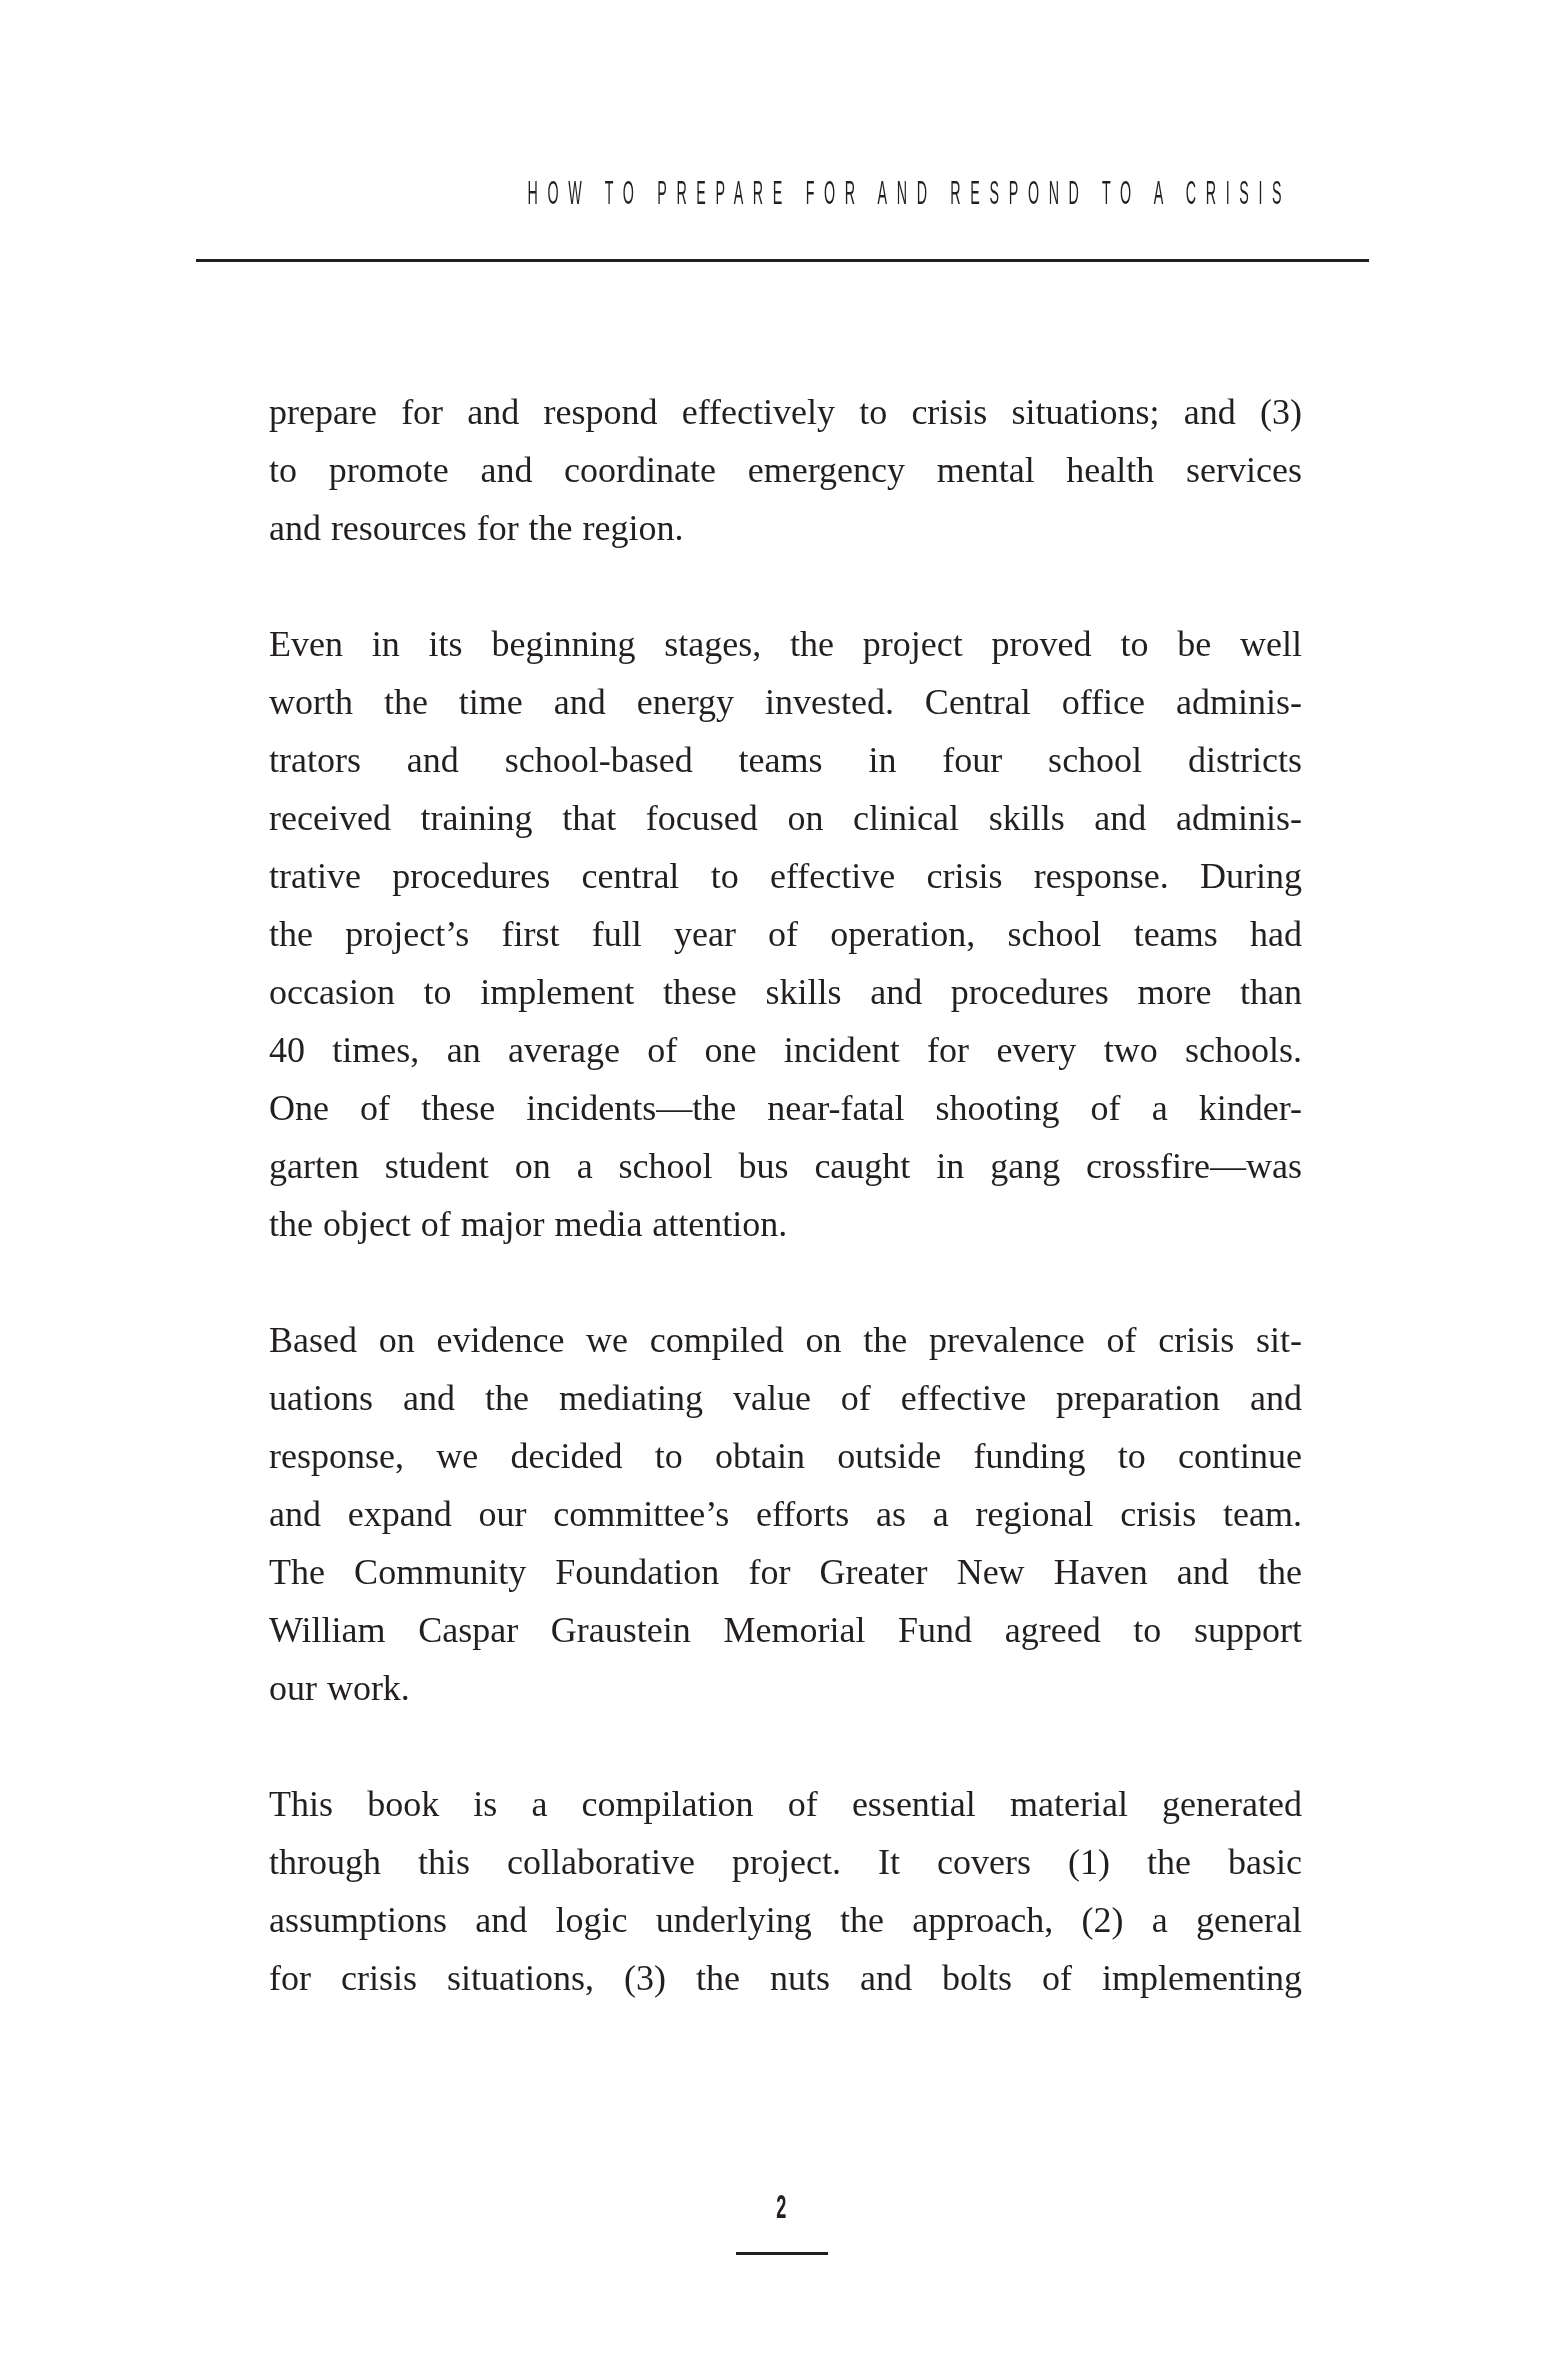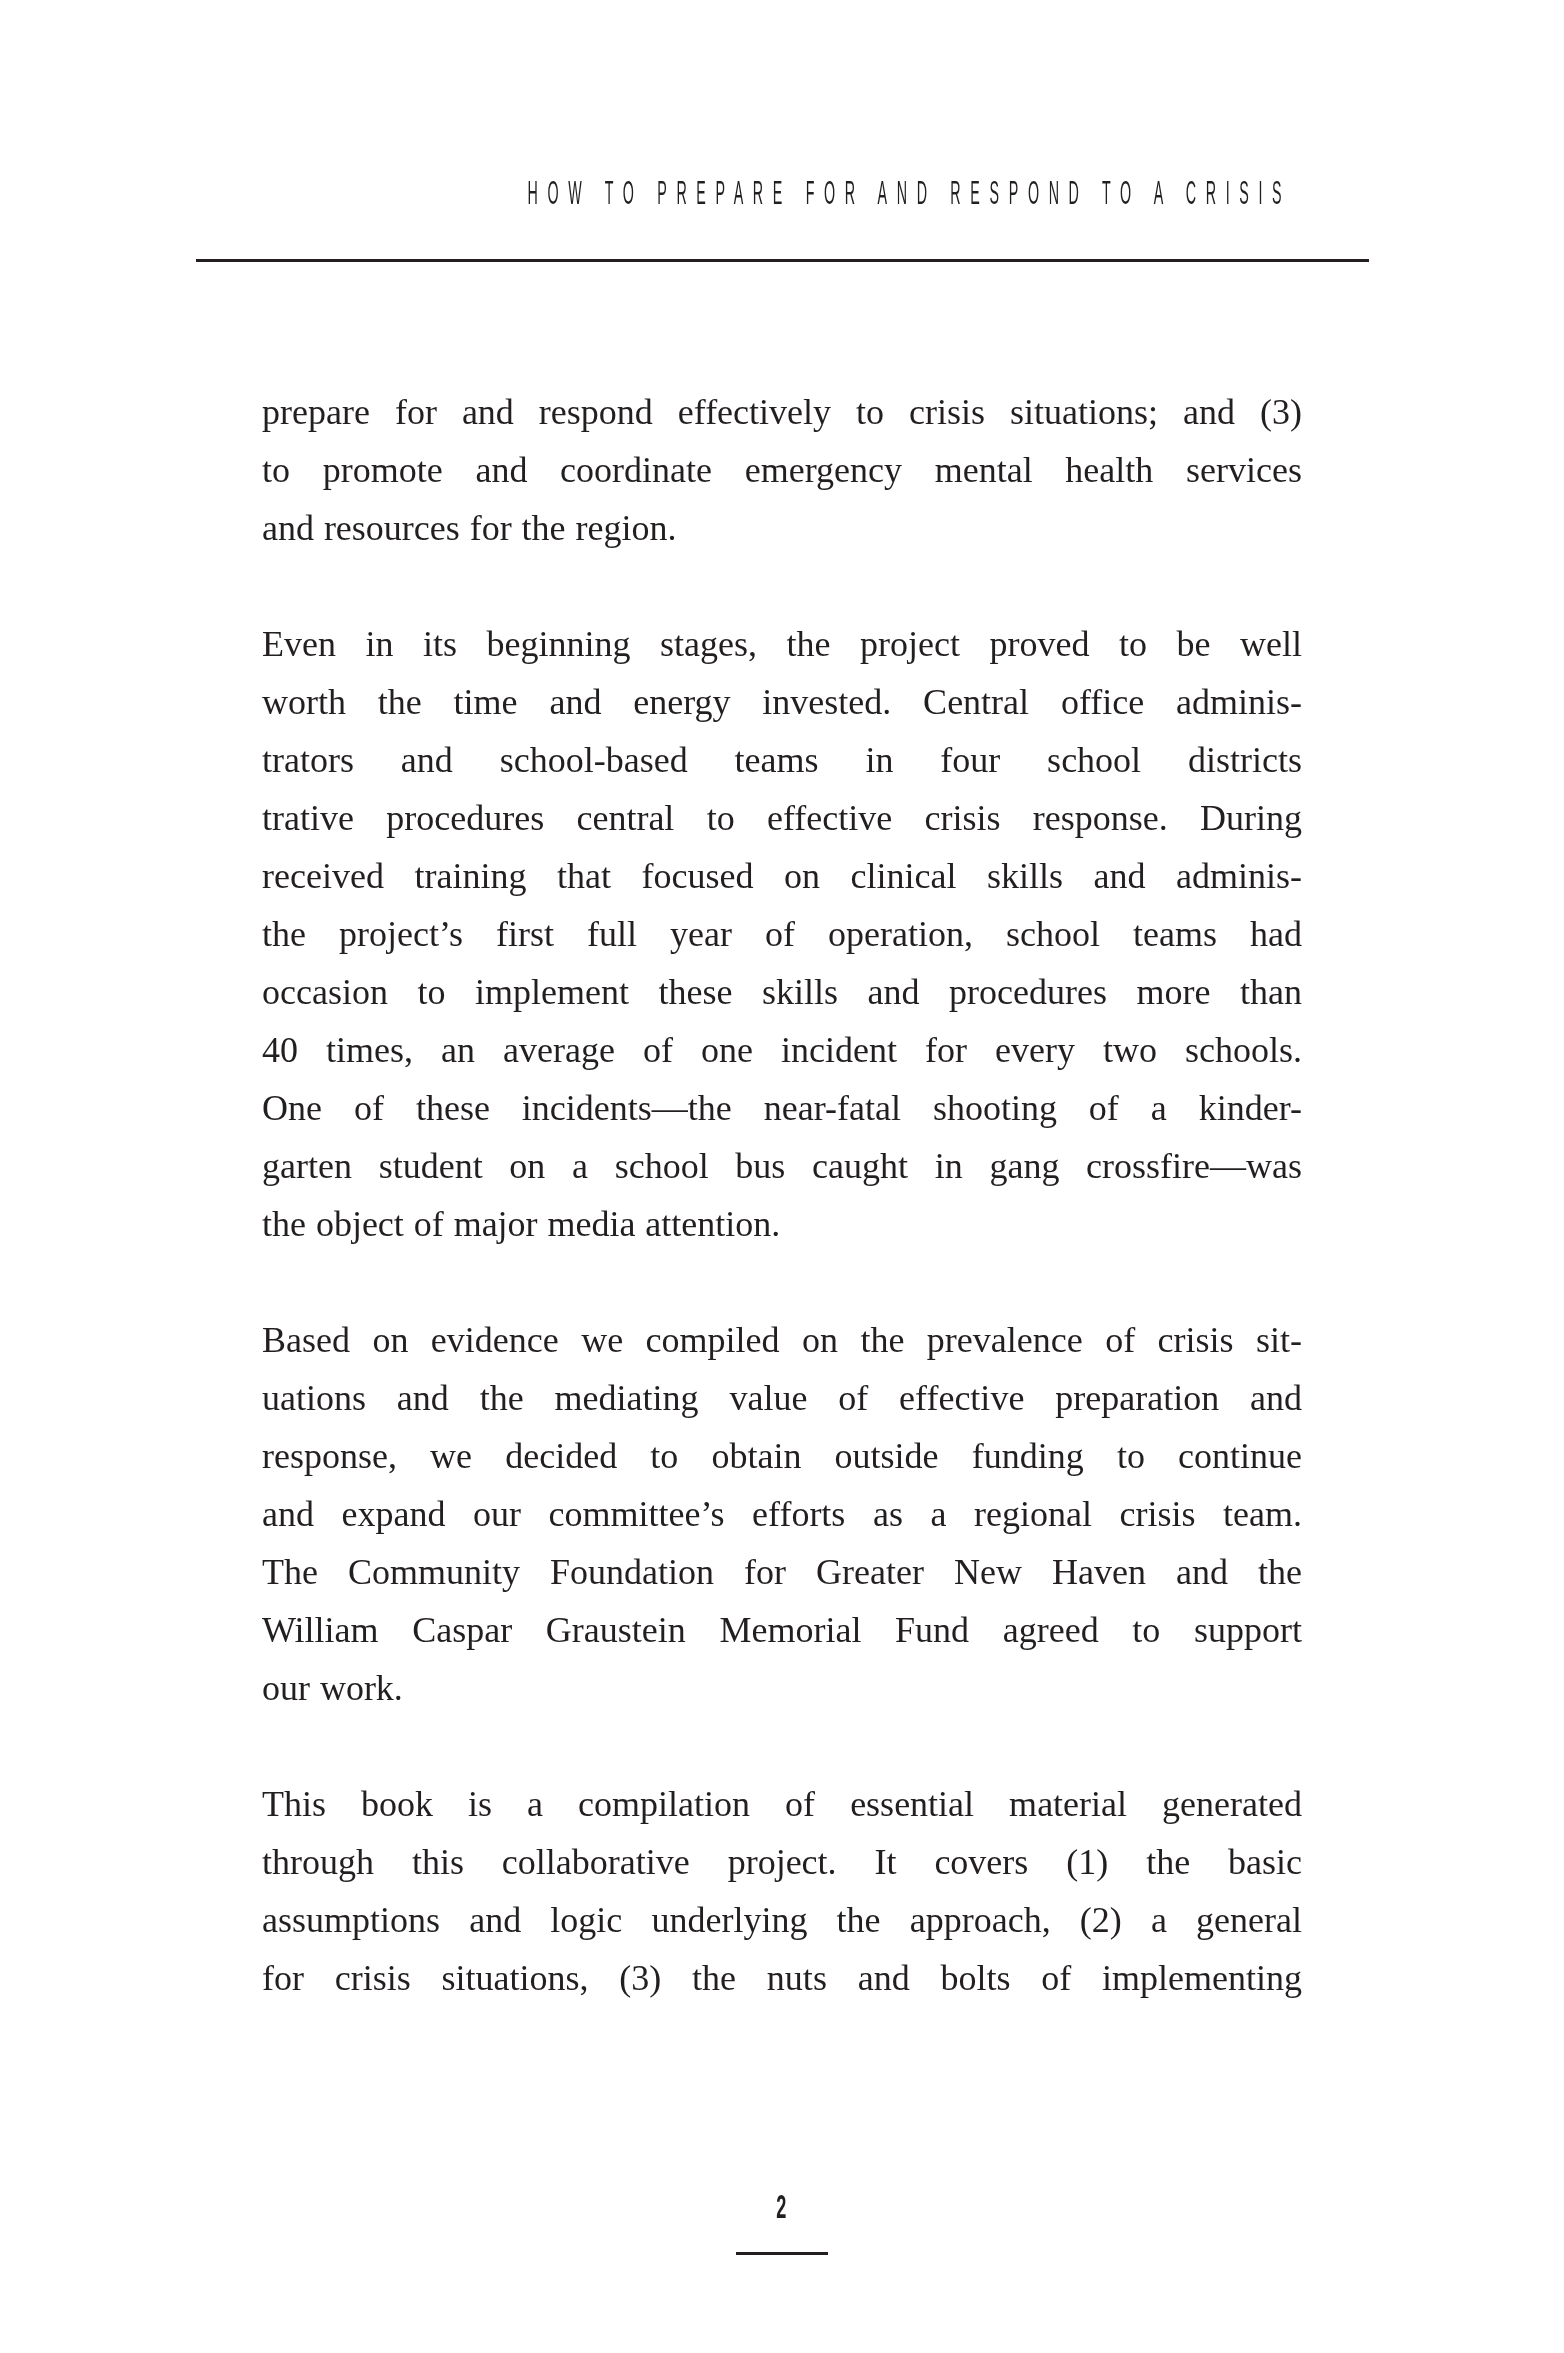--- a/index.html
+++ b/index.html
@@ -48,21 +48,21 @@
     position: absolute;
     left: 262px;
     top: 383px;
     width: 1040px;
     font-family: "Liberation Serif", serif;
     font-size: 36px;
     line-height: 58px;
     color: #231f20;
   }
   .para {
-    margin: 0 0 58px 0;
+    margin: 0 0 58px 7px;
     padding: 0;
   }
   .line {
     display: block;
     height: 58px;
     white-space: nowrap;
     text-align: justify;
     text-align-last: justify;
     word-spacing: 0.9px;
   }
@@ -110,22 +110,22 @@
 <div class="body-text" id="body-text">
     <div class="para">
       <span class="line">prepare for and respond effectively to crisis situations; and (3)</span>
       <span class="line">to promote and coordinate emergency mental health services</span>
       <span class="line last">and resources for the region.</span>
     </div>
     <div class="para">
       <span class="line">Even in its beginning stages, the project proved to be well</span>
       <span class="line">worth the time and energy invested. Central office adminis-</span>
       <span class="line">trators and school-based teams in four school districts</span>
+      <span class="line">received training that focused on clinical skills and adminis-</span>
       <span class="line">trative procedures central to effective crisis response. During</span>
-      <span class="line">received training that focused on clinical skills and adminis-</span>
       <span class="line">the project’s first full year of operation, school teams had</span>
       <span class="line">occasion to implement these skills and procedures more than</span>
       <span class="line">40 times, an average of one incident for every two schools.</span>
       <span class="line">One of these incidents—the near-fatal shooting of a kinder-</span>
       <span class="line">garten student on a school bus caught in gang crossfire—was</span>
       <span class="line last">the object of major media attention.</span>
     </div>
     <div class="para">
       <span class="line">Based on evidence we compiled on the prevalence of crisis sit-</span>
       <span class="line">uations and the mediating value of effective preparation and</span>

